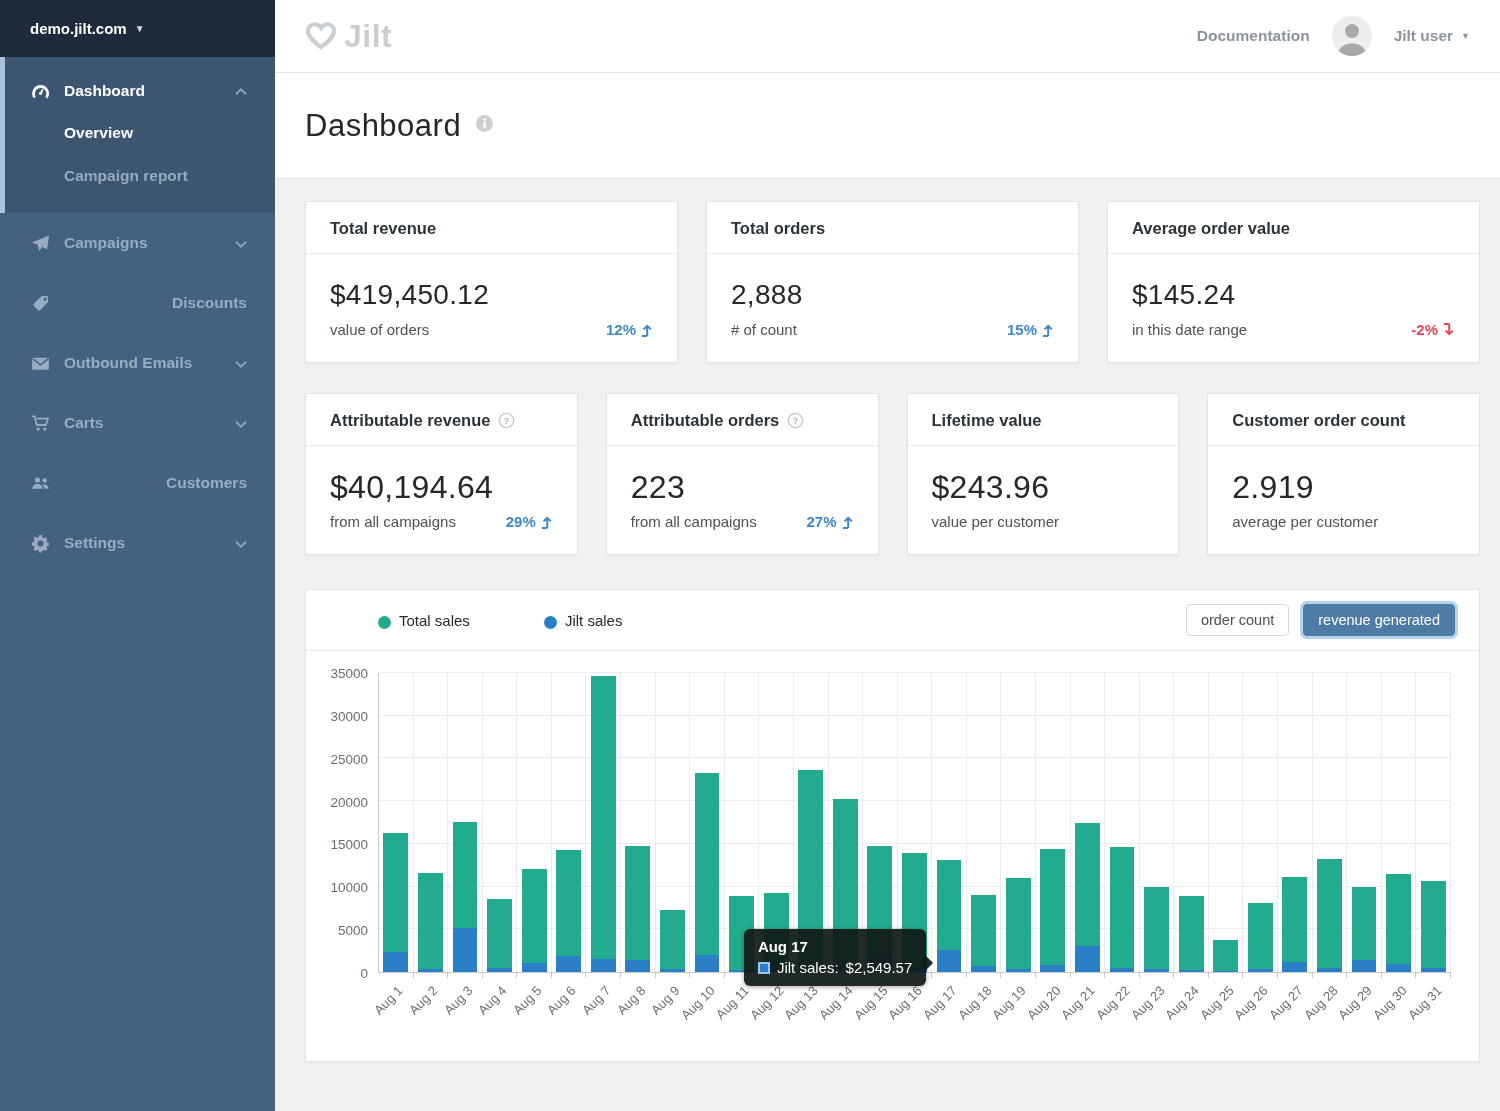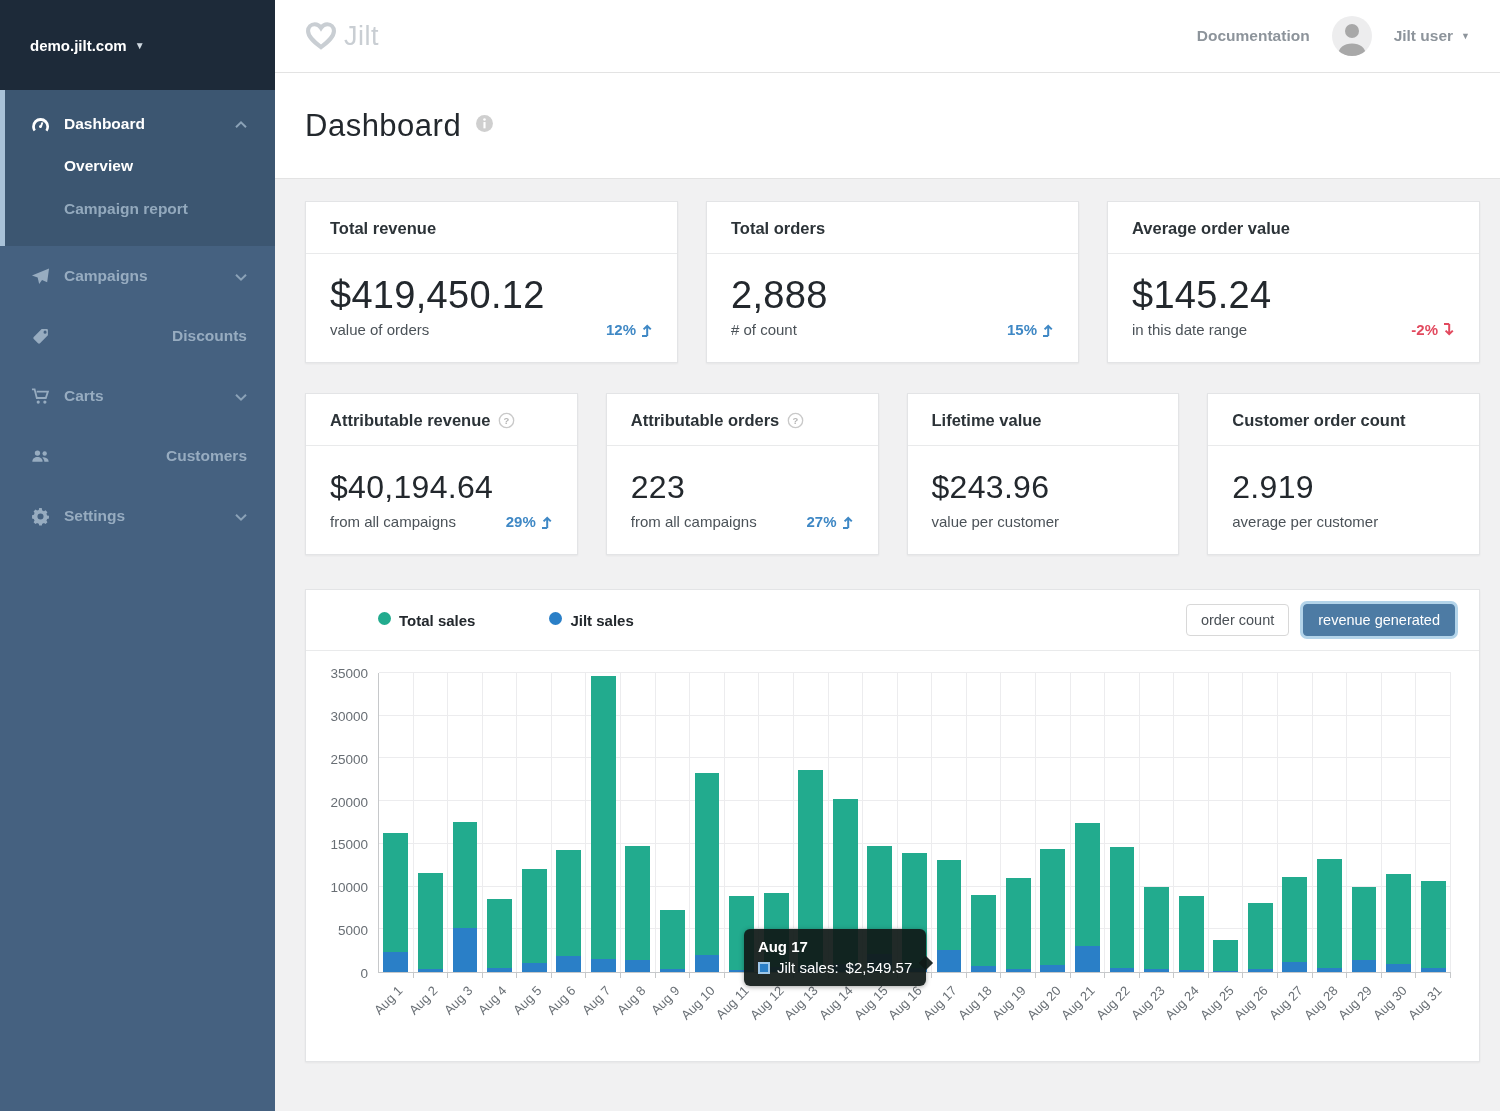--- a/index.html
+++ b/index.html
@@ -1,21 +1,21 @@
 <!DOCTYPE html>
 <html><head>
 <meta charset="utf-8">
 <style>
   * { margin:0; padding:0; box-sizing:border-box; }
   html,body { width:1500px; height:1111px; overflow:hidden; }
   body { font-family:"Liberation Sans", sans-serif; color:#23282d; background:#f1f1f2; }
 
   
   .sidebar { position:fixed; left:0; top:0; width:275px; height:1111px; background:#456180; z-index:10; }
-  .site-switcher { height:90px; background:#1d2a39; display:flex; align-items:center; padding:0 30px;
+  .site-switcher { height:57px; background:#1d2a39; display:flex; align-items:center; padding:0 30px;
                    color:#fff; font-size:15px; font-weight:700; cursor:pointer; }
   .site-caret { margin-left:8px; font-size:10px; color:#cfd8e0; }
   .dash-group { position:relative; background:#3c5671; padding:14px 0 16px; }
   .dash-group::before { content:''; position:absolute; left:0; top:0; bottom:0; width:5px; background:#a9c2d8; }
   .nav-row { display:flex; align-items:center; padding:0 28px 0 30px; height:40px; cursor:pointer; }
   .nav-row .icon { width:20px; height:20px; margin-right:14px; display:flex; align-items:center; justify-content:center; flex:none; }
   .nav-label { font-size:15.5px; font-weight:700; color:#fff; }
   .chev { margin-left:auto; }
   .sub-item { display:flex; align-items:center; padding-left:64px; height:43px; font-size:15.5px;
               color:#93a9bd; font-weight:600; cursor:pointer; }
@@ -23,21 +23,21 @@
   .main-item { height:60px;justify-content:space-between; }
   .main-item .nav-label { color:#97acc0; font-weight:700; }
   svg.sicon { fill:#97acc0; }
   svg.sicon.white { fill:#fff; }
   svg.chevline { stroke:#8ba2b7; stroke-width:2; fill:none; }
 
   
   .main { margin-left:275px; }
   .topbar { height:73px; background:#fff; border-bottom:1px solid #e3e3e3; display:flex; align-items:center; padding:0 30px; }
   .brand { display:flex; align-items:center; gap:7px; }
-  .brand-text { font-size:27px; font-weight:400; color:#c9ced3; letter-spacing:.5px; }
+  .brand-text { font-size:32px; font-weight:700; color:#c9ced3; letter-spacing:.5px; }
   .top-right { margin-left:auto; display:flex; align-items:center; gap:22px; }
   .doc-link { color:#8d949b; font-size:15.5px; font-weight:600; text-decoration:none; cursor:pointer; }
   .avatar { width:40px; height:40px; border-radius:50%; background:#ededee; display:flex; align-items:flex-end; justify-content:center; overflow:hidden; cursor:pointer; }
   .user-menu { display:flex; align-items:center; gap:8px; color:#8d949b; font-size:15.5px; font-weight:600; cursor:pointer; }
   .user-caret { font-size:9px; }
 
   .page-head { height:106px; background:#fff; border-bottom:1px solid #e3e3e3; display:flex; align-items:center; padding:0 20px 0 30px; }
   .page-title { font-size:31px; font-weight:500; color:#23282d; letter-spacing:.5px; }
   .info-dot { margin-left:14px; cursor:pointer; }
   .date-range { margin-left:auto; background:#fff; border:1px solid #dcdcdc; border-radius:4px; display:flex; align-items:stretch; cursor:pointer; overflow:hidden; }
@@ -47,32 +47,32 @@
 
   .content { padding:22px 20px 24px 30px; }
 
   
   .cards { display:grid; grid-template-columns:repeat(3,1fr); gap:28px; }
   .cards.four { grid-template-columns:repeat(4,1fr); margin-top:30px; }
   .card { background:#fff; border:1px solid #e3e4e6; box-shadow:0 1px 2px rgba(0,0,0,.05); }
   .card-head { padding:17px 24px 15px; border-bottom:1px solid #e9eaeb; font-size:16.5px; font-weight:700; color:#2c3338;
                display:flex; align-items:center; gap:8px; }
   .card-body { padding:20px 24px 24px; }
-  .stat-value { font-size:38px; font-weight:500; color:#23282d; line-height:42px; letter-spacing:.3px; }
+  .stat-value { font-size:28px; font-weight:500; color:#23282d; line-height:42px; letter-spacing:.3px; }
   .cards.four .stat-value { font-size:32px; }
   .stat-foot { display:flex; align-items:flex-end; justify-content:space-between; margin-top:5px; }
   .stat-sub { font-size:15px; color:#4b5258; }
   .delta { display:flex; align-items:center; gap:5px; font-size:15px; font-weight:700; }
   .delta.up { color:#3f88c5; }
   .delta.down { color:#e2495e; }
 
   
   .chart-card { margin-top:34px; background:#fff; border:1px solid #e3e4e6; box-shadow:0 1px 2px rgba(0,0,0,.05); }
   .chart-head { display:flex; align-items:center; padding:14px 24px; border-bottom:1px solid #e9eaeb; }
-  .legend-item { display:flex; align-items:flex-start; gap:8px; margin-right:26px; font-size:15px; font-weight:700; color:#23282d; cursor:pointer;padding-left:48px; }
+  .legend-item { display:flex; align-items:flex-end; gap:8px; margin-right:26px; font-size:15px; font-weight:400; color:#23282d; cursor:pointer;padding-left:48px; }
   .dot { width:13px; height:13px; border-radius:50%; display:inline-block; }
   .dot.green { background:#22ab8e; }
   .dot.blue { background:#2a7fc7; }
   .chart-buttons { margin-left:auto; display:flex; gap:14px; align-items:center; }
   .chart-btn { font-family:inherit; font-size:14.5px; padding:7px 14px; border-radius:4px; border:1px solid #d8d8d8;
                background:#fff; color:#4a5056; cursor:pointer; }
   .chart-btn.active { background:#4d7ba4; border-color:#4d7ba4; color:#fff; box-shadow:0 0 0 3px #b3d4ea; }
 
   .chart-grid { display:grid; grid-template-columns:64px 1fr; grid-template-rows:300px 84px; padding:22px 28px 4px 8px; }
   .y-axis { position:relative; }
@@ -144,20 +144,34 @@
 
   <div class="nav-row main-item">
     <span class="icon">
       <svg class="sicon" width="19" height="19" viewBox="0 0 20 20">
           <path fill-rule="evenodd" d="M11.2 2.2h5.6c.6 0 1 .4 1 1v5.6l-8.3 8.3c-.6.6-1.5.6-2.1 0l-4.5-4.5c-.6-.6-.6-1.5 0-2.1l8.3-8.3zm3.6 4.8a1.6 1.6 0 1 0 0-3.2 1.6 1.6 0 0 0 0 3.2z"></path>
         </svg>
     </span>
     <span class="nav-label">Discounts</span>
   </div>
 
+  <div class="nav-row main-item">
+    <span class="icon">
+      <svg width="19" height="19" viewBox="0 0 20 20">
+          <rect class="sicon" x="1.2" y="4" width="17.6" height="12.5" rx="1.3" fill="#97acc0"></rect>
+          <path d="M2 5.2 10 11.4 18 5.2" stroke="#456180" stroke-width="1.7" fill="none"></path>
+        </svg>
+    </span>
+    <span class="nav-label">Outbound Emails</span>
+    <span class="chev">
+      <svg class="chevline" width="12" height="8" viewBox="0 0 12 8">
+          <path d="M1 1.8 6 6.6l5-4.8"></path>
+        </svg>
+    </span>
+  </div>
 
   <div class="nav-row main-item">
     <span class="icon">
       <svg width="19" height="19" viewBox="0 0 20 20">
           <path d="M1 2.4h2.8l2.3 9.2h9.5l2.2-6.8H6" fill="none" stroke="#97acc0" stroke-width="1.9"></path>
           <circle cx="7.6" cy="15.8" r="1.7" fill="#97acc0"></circle>
           <circle cx="14.6" cy="15.8" r="1.7" fill="#97acc0"></circle>
         </svg>
     </span>
     <span class="nav-label">Carts</span>

